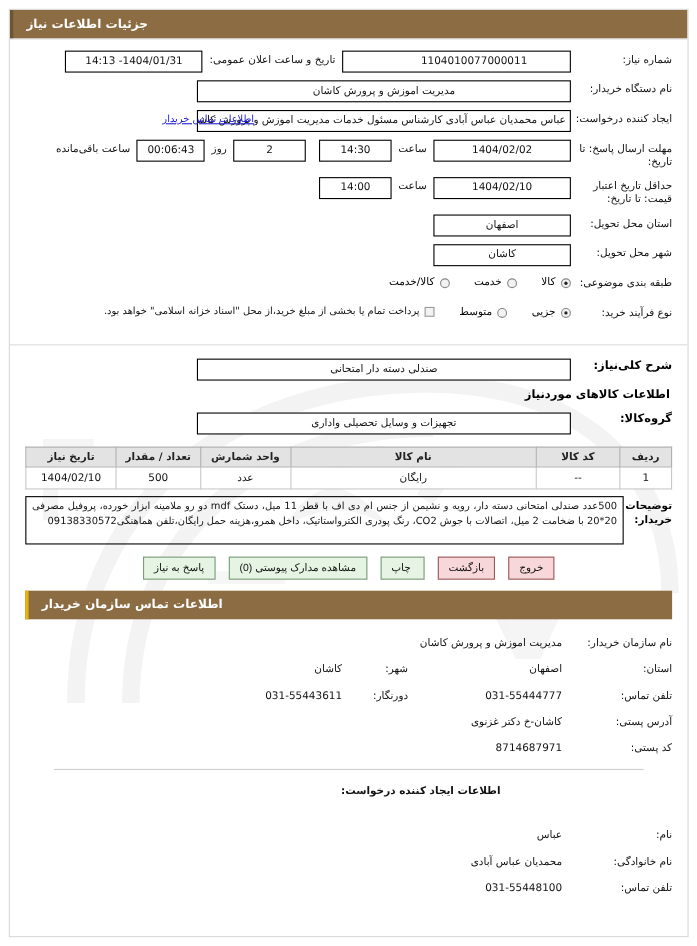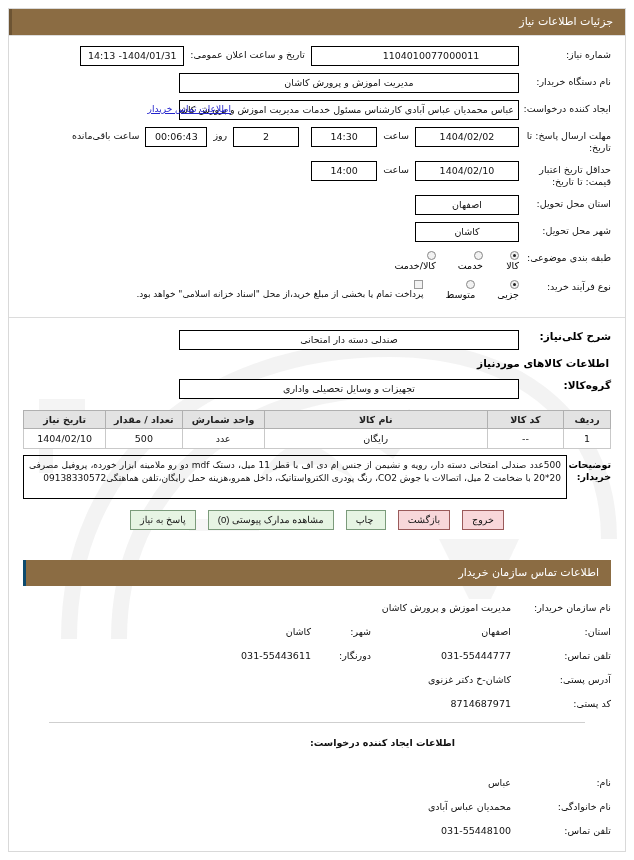--- a/index.html
+++ b/index.html
@@ -34,23 +34,23 @@
     opacity: .30;
   }
 
   .content { position: relative; z-index: 2; }
 
   
   .bar {
     background: #8b6c43;
     color: #ffffff;
     font-size: 11px;
-    font-weight: normal;
+    font-weight: bold;
     padding: 6px 12px 7px 12px;
-    text-align: right;
+    text-align: left;
     border-left: 3px solid #6d5433;
     letter-spacing: .2px;
   }
 
   .hr-line { border-top: 1px solid #dddddd; margin: 0; }
 
   
   .form {
     padding: 10px 14px 2px 14px;
   }
@@ -77,21 +77,21 @@
     font-size: 9.5px;
     color: #111;
     text-align: center;
     line-height: 18px;
     padding: 0 4px;
     overflow: hidden;
     white-space: nowrap;
   }
   .fld.w-big   { width: 208px; padding-left: 36px; }
   .fld.w-wide  { width: 340px; }
-  .fld.w-med   { width: 104px; }
+  .fld.w-med   { width: 125px; }
   .fld.w-small { width: 66px; }
   .fld.w-xs    { width: 62px; }
 
   .inline-lbl {
     font-size: 9.5px;
     color: #111;
     padding: 3px 6px 0 6px;
     white-space: nowrap;
   }
 
@@ -102,21 +102,21 @@
     white-space: nowrap;
     margin-right: -52px;
     padding-top: 4px;
     position: relative;
     z-index: 5;
     cursor: pointer;
   }
 
   
   .radios { display: flex; align-items: center; padding-top: 2px; }
-  .radio-item { display: flex; align-items: flex-start; margin-left: 22px; font-size: 9.5px; flex-direction: column; }
+  .radio-item { display: flex; align-items: flex-end; margin-left: 22px; font-size: 9.5px; }
   .radio {
     width: 9px; height: 9px;
     border: 1px solid #888;
     border-radius: 50%;
     background: #f2f2f2;
     margin-left: 5px;
     position: relative;
     flex: 0 0 9px;
   }
   .radio.on::after {
@@ -419,21 +419,21 @@
 
     <div class="btns">
       <button class="btn danger">خروج</button>
       <button class="btn danger">بازگشت</button>
       <button class="btn">چاپ</button>
       <button class="btn">مشاهده مدارک پیوستی (0)</button>
       <button class="btn">پاسخ به نیاز</button>
     </div>
 
     <div style="padding:0 14px;">
-      <div class="bar" style="border-left:3px solid #0c4a6e;margin-top:20px;">اطلاعات تماس سازمان خریدار</div>
+      <div class="bar" style="border-left:3px solid #eab308;">اطلاعات تماس سازمان خریدار</div>
     </div>
 
     <div class="contact" style="padding-top:16px">
       <div class="c-row">
         <div class="c-lbl">نام سازمان خریدار:</div>
         <div class="c-val2">مدیریت اموزش و پرورش کاشان</div>
       </div>
       <div class="c-row">
         <div class="c-lbl">استان:</div>
         <div class="c-val">اصفهان</div>

